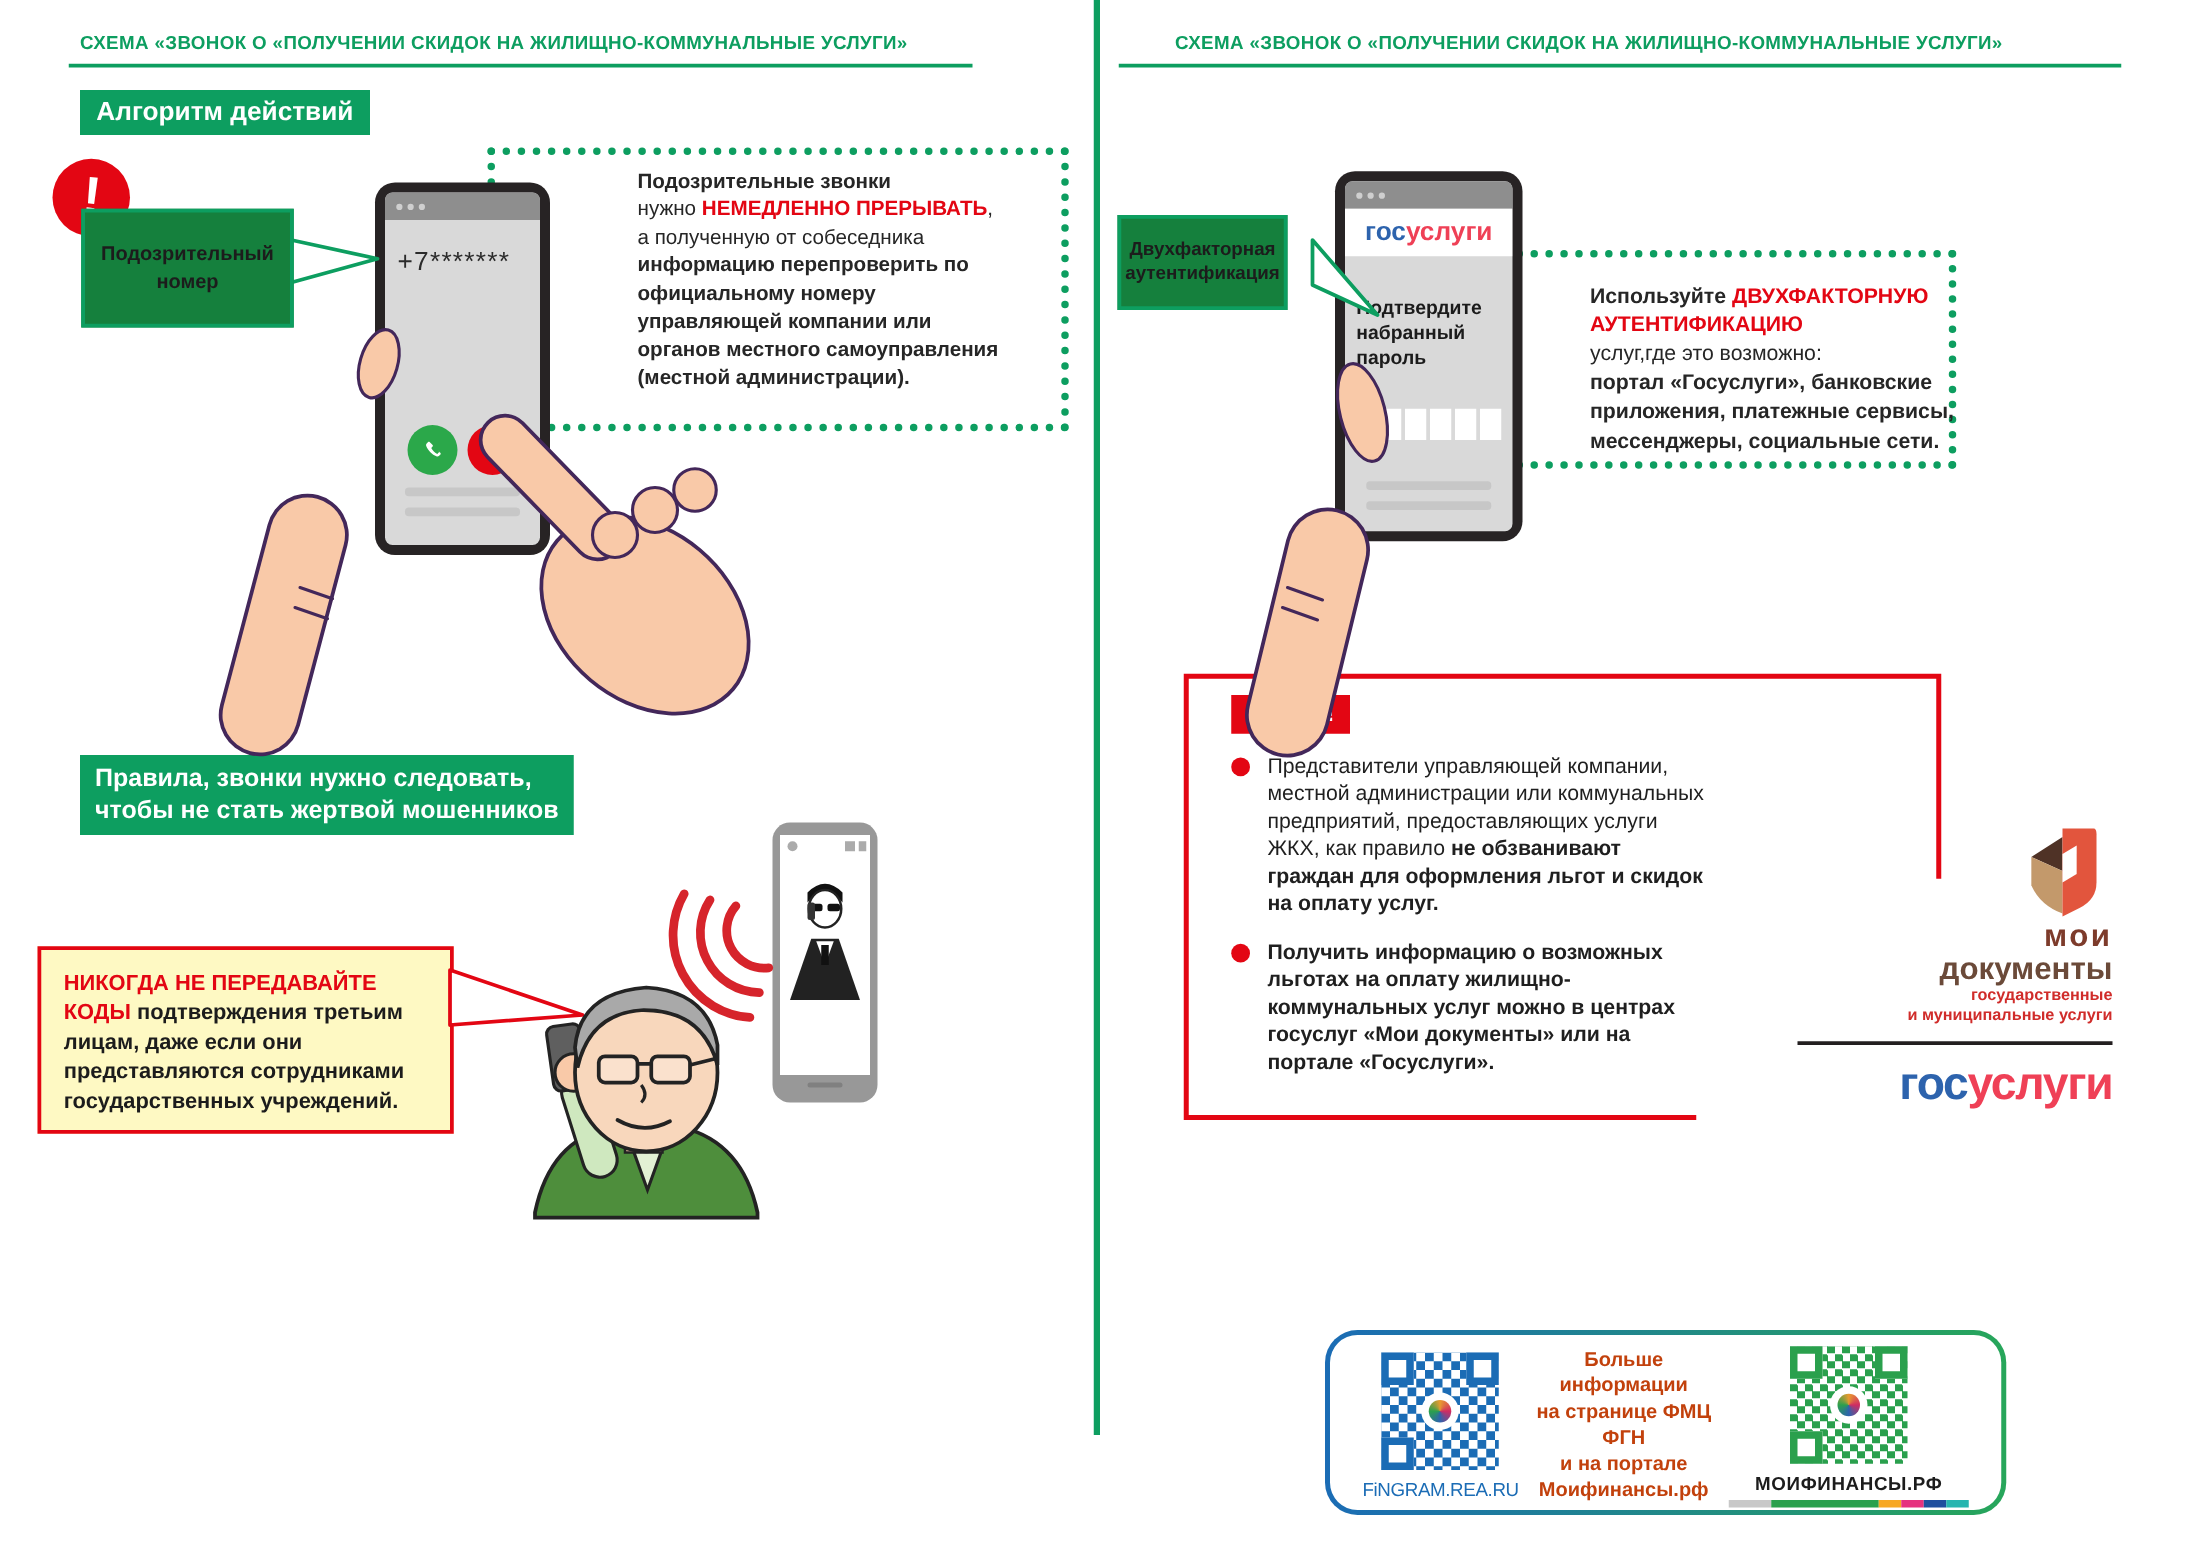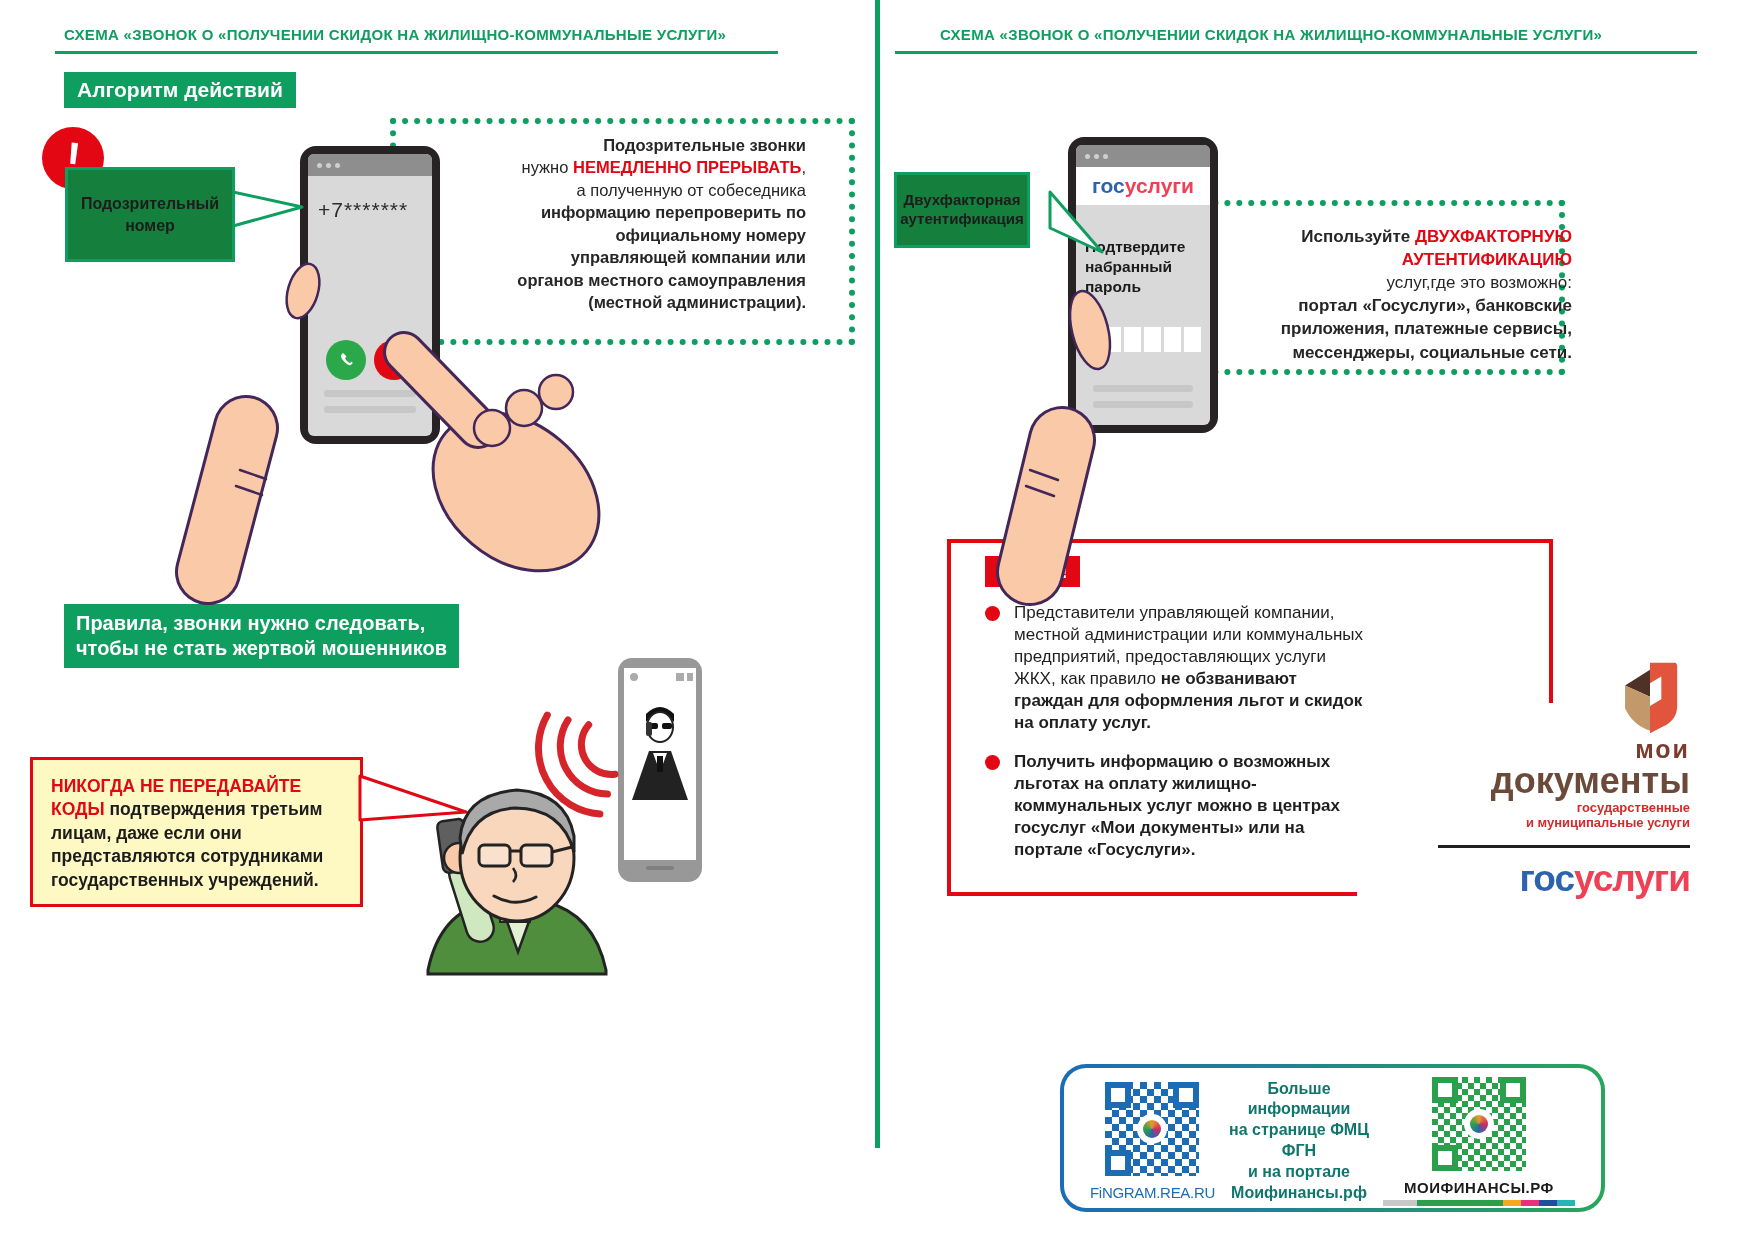--- a/index.html
+++ b/index.html
@@ -29,21 +29,21 @@
 
   .speech{background:#15803d;border:3px solid var(--green);display:flex;align-items:center;justify-content:center;
     text-align:center;font-weight:bold;color:#1c1c1c;z-index:4;}
   .speech-left{left:65px;top:167px;width:170px;height:95px;font-size:16px;line-height:1.35;padding:4px 14px;}
   .speech-right{left:894px;top:172px;width:136px;height:76px;font-size:15px;line-height:1.25;padding:4px 6px;}
 
   .dotted{border:6px dotted var(--green);z-index:0;}
   .dotted-left{left:390px;top:118px;width:465px;height:227px;}
   .dotted-right{left:1105px;top:200px;width:460px;height:175px;}
 
-  .advice{color:#262626;z-index:1;text-align:right;}
+  .advice{color:#262626;z-index:1;}
   .advice-left{left:510px;top:134px;width:296px;font-size:16.5px;line-height:1.36;}
   .advice-right{left:1272px;top:225px;width:300px;font-size:17px;line-height:1.36;}
 
   .phone{background:#272324;border-radius:16px;z-index:2;}
   .phone .screen{position:absolute;left:8px;top:8px;right:8px;bottom:8px;background:#d9d9d9;border-radius:6px;overflow:hidden;}
   .pbar{position:absolute;left:0;top:0;right:0;height:22px;background:#8e8e8e;display:flex;align-items:center;padding-left:9px;gap:4px;}
   .pbar i{width:5px;height:5px;border-radius:50%;background:#cfcfcf;}
   .phone-left{left:300px;top:146px;width:140px;height:298px;}
   .pnumber{position:absolute;left:10px;top:44px;font-size:21px;letter-spacing:1px;color:#2b2b2b;}
   .call-btn{position:absolute;width:40px;height:40px;border-radius:50%;display:flex;align-items:center;justify-content:center;}
@@ -64,21 +64,21 @@
   .vazhno-box{left:947px;top:539px;width:606px;height:357px;border:4px solid var(--red);z-index:1;}
   .patch{left:1357px;top:703px;width:206px;height:200px;background:#fff;z-index:2;}
   .vazhno-badge{left:985px;top:556px;background:var(--red);color:#fff;font-size:20px;font-weight:bold;padding:4px 12px;z-index:3;}
   .bullets{left:985px;top:602px;width:385px;z-index:3;font-size:17px;line-height:1.3;color:#1f1f1f;}
   .bullet{display:flex;gap:14px;margin-bottom:16px;}
   .bullet .dot{flex:0 0 15px;width:15px;height:15px;border-radius:50%;background:var(--red);margin-top:4px;}
 
   .logos{left:1400px;top:660px;width:290px;text-align:right;z-index:4;}
   .logos .shield{display:block;margin:0 6px 2px auto;}
   .moi{font-size:25px;font-weight:800;color:var(--moi-red);letter-spacing:2px;line-height:.95;}
-  .dok{font-size:36px;font-weight:bold;color:var(--moi-brown);line-height:1.05;}
+  .dok{font-size:25px;font-weight:bold;color:var(--moi-brown);line-height:1.05;}
   .moi-sub{font-size:13px;font-weight:bold;color:var(--moi-sub-red);line-height:1.2;}
   .logo-rule{height:3px;background:#231f20;margin:14px 0 10px 38px;}
   .gos-big{font-size:37px;font-weight:800;letter-spacing:-1px;}
   .gos-big .g1{color:var(--gos-blue);} .gos-big .g2{color:var(--gos-red);}
 
   .footer-box{left:1060px;top:1064px;width:545px;height:148px;border-radius:26px;
     background:linear-gradient(90deg,var(--brand-blue),var(--brand-green));padding:4px;z-index:4;}
   .footer-inner{width:100%;height:100%;background:#fff;border-radius:22px;display:flex;align-items:center;
     justify-content:space-between;padding:6px 26px 0 26px;}
   .qr-wrap{display:flex;flex-direction:column;align-items:center;}
@@ -93,21 +93,21 @@
     background:#fff;display:flex;align-items:center;justify-content:center;}
   .qr-ring{width:18px;height:18px;border-radius:50%;
     background:conic-gradient(#e89a2f,#d02c62,#2d63ad,#2aa04d,#e89a2f);}
   .qr-cap-blue{margin-top:8px;font-size:15px;font-weight:400;color:var(--brand-blue);letter-spacing:-.3px;}
   .qr-cap-dark{margin-top:8px;font-size:15px;font-weight:800;color:#1c1c1c;letter-spacing:.5px;}
   .colorbar{display:flex;margin-top:4px;height:6px;}
   .colorbar i{display:block;height:6px;}
   .cb1{width:34px;background:#c8c8c8;} .cb2{width:86px;background:#2aa04d;}
   .cb3{width:18px;background:#f7a823;} .cb4{width:18px;background:#e6317f;}
   .cb5{width:18px;background:#1f4f9e;} .cb6{width:18px;background:#27b5b0;}
-  .finfo{text-align:center;font-size:16px;font-weight:800;line-height:1.3;color:#0f766e;}
+  .finfo{text-align:center;font-size:16px;font-weight:800;line-height:1.3;color:#c2410c;}
   .finfo span{display:block;}
 
   .overlay{position:absolute;left:0;top:0;z-index:3;pointer-events:none;}
   .sk{fill:var(--skin);stroke:var(--outline);}
   .ptr-green{fill:#fff;stroke:var(--green);stroke-width:3;stroke-linejoin:round;}
   .ptr-red{fill:#fff;stroke:var(--red);stroke-width:3;stroke-linejoin:round;}
 </style>
 </head>
 <body>
 

